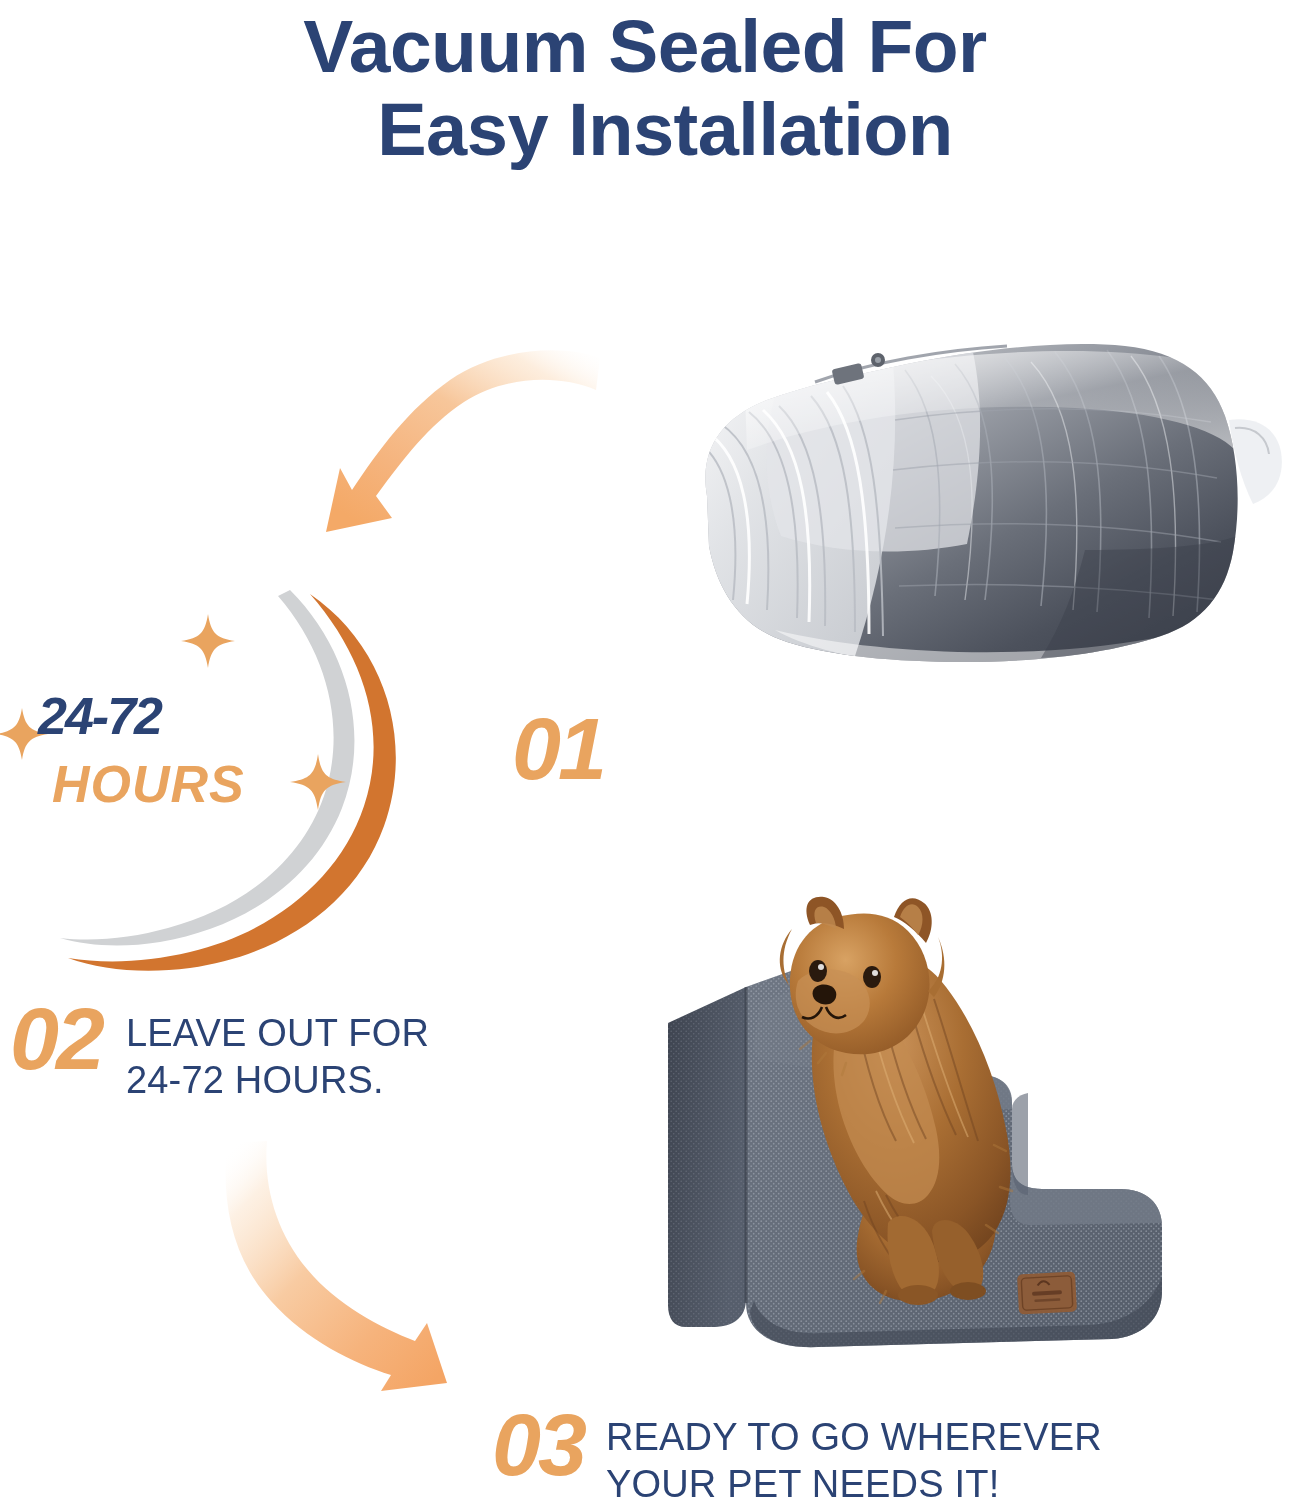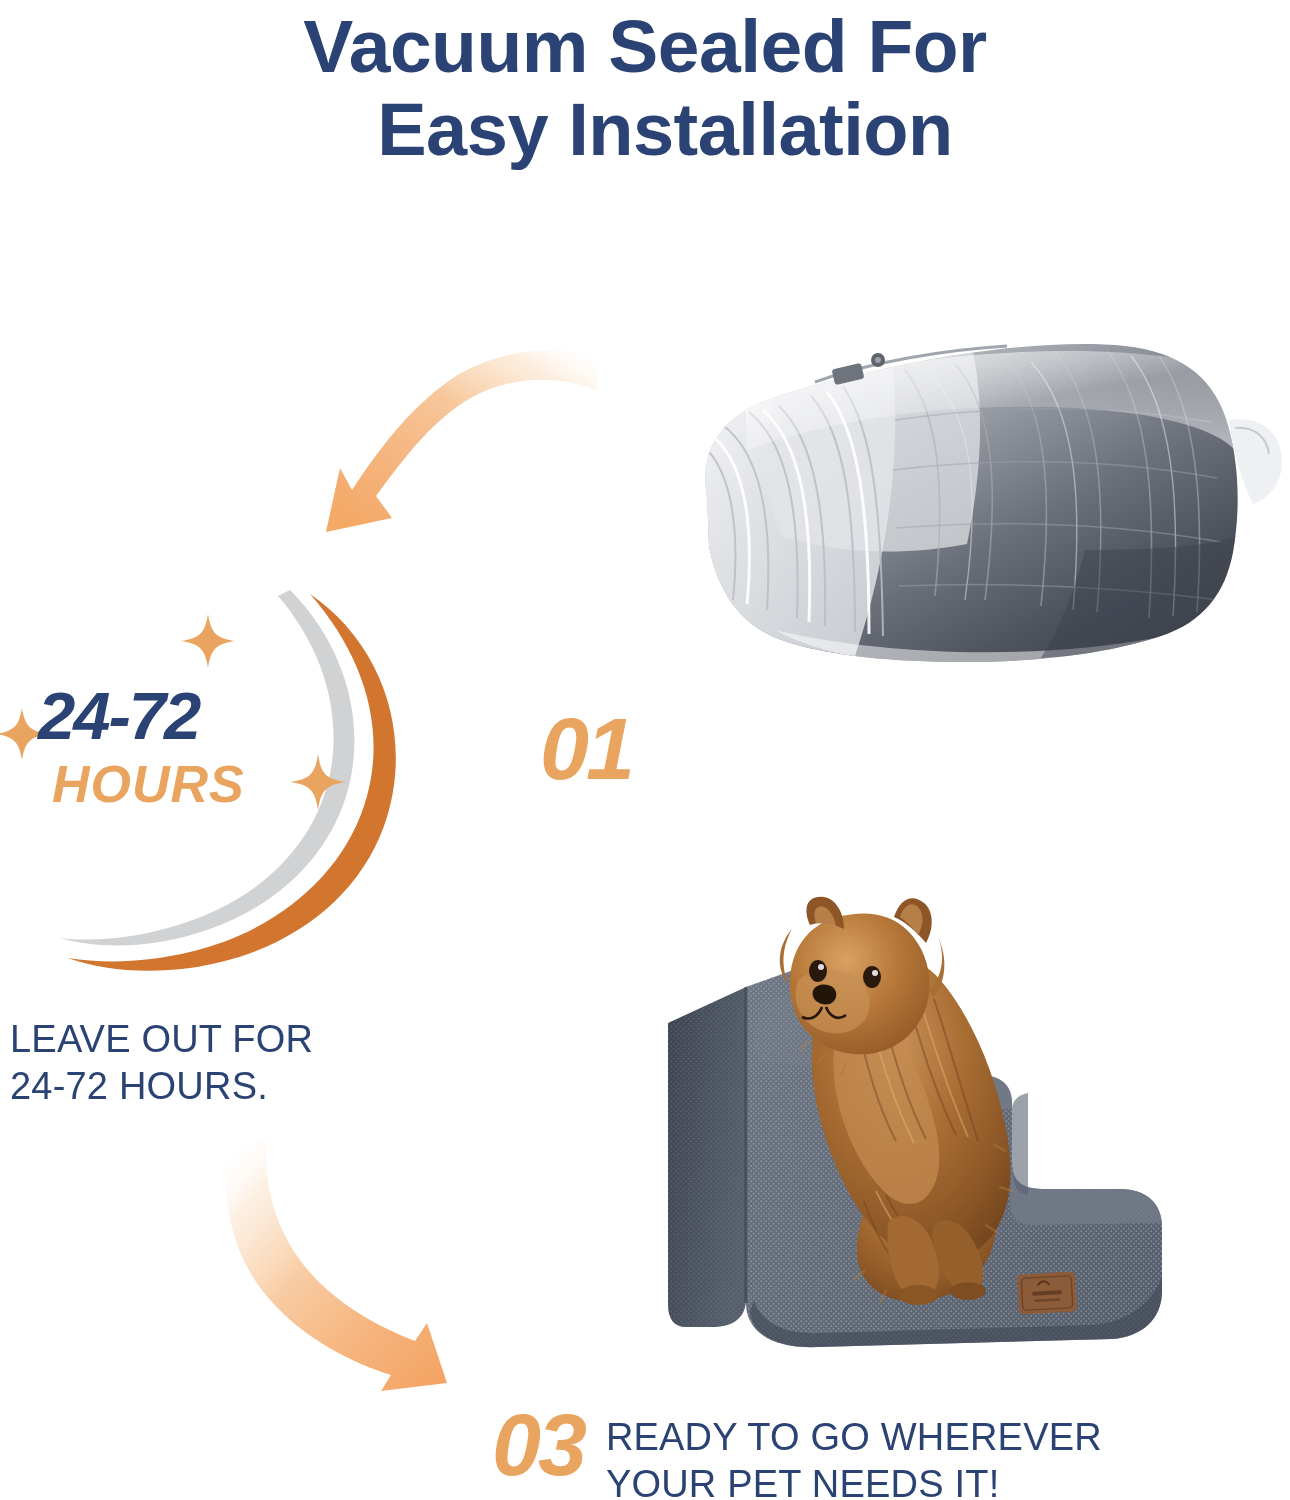--- a/index.html
+++ b/index.html
@@ -54,21 +54,21 @@
   }
   #badge-svg { position: absolute; top: 0; left: 0; width: 450px; height: 390px; overflow: visible; }
 
   .badge-num {
     position: absolute;
     top: 86px;
     left: 44px;
     font-family: "Liberation Sans", sans-serif;
     font-weight: 700;
     font-style: italic;
-    font-size: 67px;
+    font-size: 52px;
     line-height: 80px;
     letter-spacing: -2px;
     color: #2B4374;
     white-space: nowrap;
   }
   .badge-sub {
     position: absolute;
     top: 168px;
     left: 58px;
     font-family: "Liberation Sans", sans-serif;
@@ -98,27 +98,27 @@
     font-family: "Liberation Sans", sans-serif;
     font-weight: 500;
     font-size: 38px;
     line-height: 47px;
     letter-spacing: 0.2px;
     color: #2B4374;
     white-space: pre-line;
     flex: 0 0 auto;
   }
 
-  #step-01 { top: 706px; left: 540px; gap: 43px; }
+  #step-01 { top: 706px; left: 512px; gap: 43px; }
   #step-01 .step-num  { margin-right: 26px; }
   #step-01 .step-text { margin-top: 14px; }
 
   #step-02 { top: 996px; left: 10px; }
   #step-02 .step-num  { margin-right: 24px; }
-  #step-02 .step-text { margin-top: 20px; }
+  #step-02 .step-text { margin-top: 14px; }
 
   #step-03 { top: 1402px; left: 492px; }
   #step-03 .step-num  { margin-right: 22px; }
   #step-03 .step-text { margin-top: 12px; }
 
   
   .photo { position: absolute; }
   #photo-package { top: 300px; left: 655px; width: 640px; height: 400px; }
   #photo-stairs  { top: 895px; left: 650px; width: 625px; height: 490px; }
   .photo svg { display: block; width: 100%; height: 100%; overflow: visible; }
@@ -180,20 +180,21 @@
     </svg>
     <div class="badge-num">24-72</div>
     <div class="badge-sub">HOURS</div>
   </div>
 
   <div class="step" id="step-01">
     <div class="step-num">01</div>
   </div>
 
   <div class="step" id="step-02">
+    <div class="step-num">02</div>
     <div class="step-text">LEAVE OUT FOR
 24-72 HOURS.</div>
   </div>
 
   <svg class="arrow-svg" id="arrow-bot" viewBox="0 0 340 280">
     <defs>
       <linearGradient id="gradArrowBot" x1="0.05" y1="0" x2="0.95" y2="0.95">
         <stop offset="0%" stop-color="#FFFFFF" stop-opacity="0"></stop>
         <stop offset="16%" stop-color="#FBE2C8" stop-opacity="0.5"></stop>
         <stop offset="45%" stop-color="#F8CBA2"></stop>

